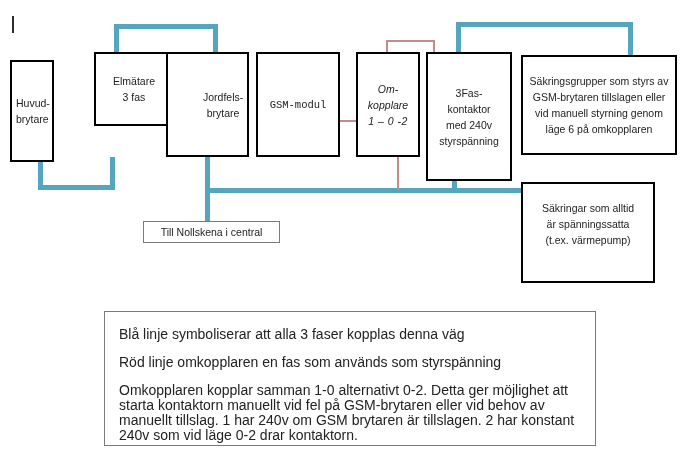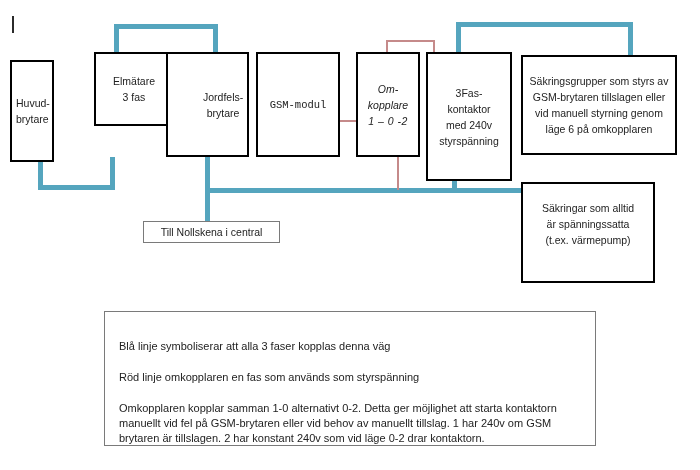--- a/index.html
+++ b/index.html
@@ -80,22 +80,22 @@
     display: flex;
     align-items: center;
     justify-content: center;
     text-align: center;
     white-space: nowrap;
   }
   #legend {
     padding: 11px 14px 10px 14px;
   }
   #legend p {
-    margin: 16px 0 13px 0;
-    font-size: 11px;
+    margin: 4px 0 13px 0;
+    font-size: 14px;
     line-height: 15px;
     color: #222222;
   }
   #legend p:last-child { margin-bottom: 0; }
 </style>
 </head>
 <body>
 
 <div id="canvas">
 

